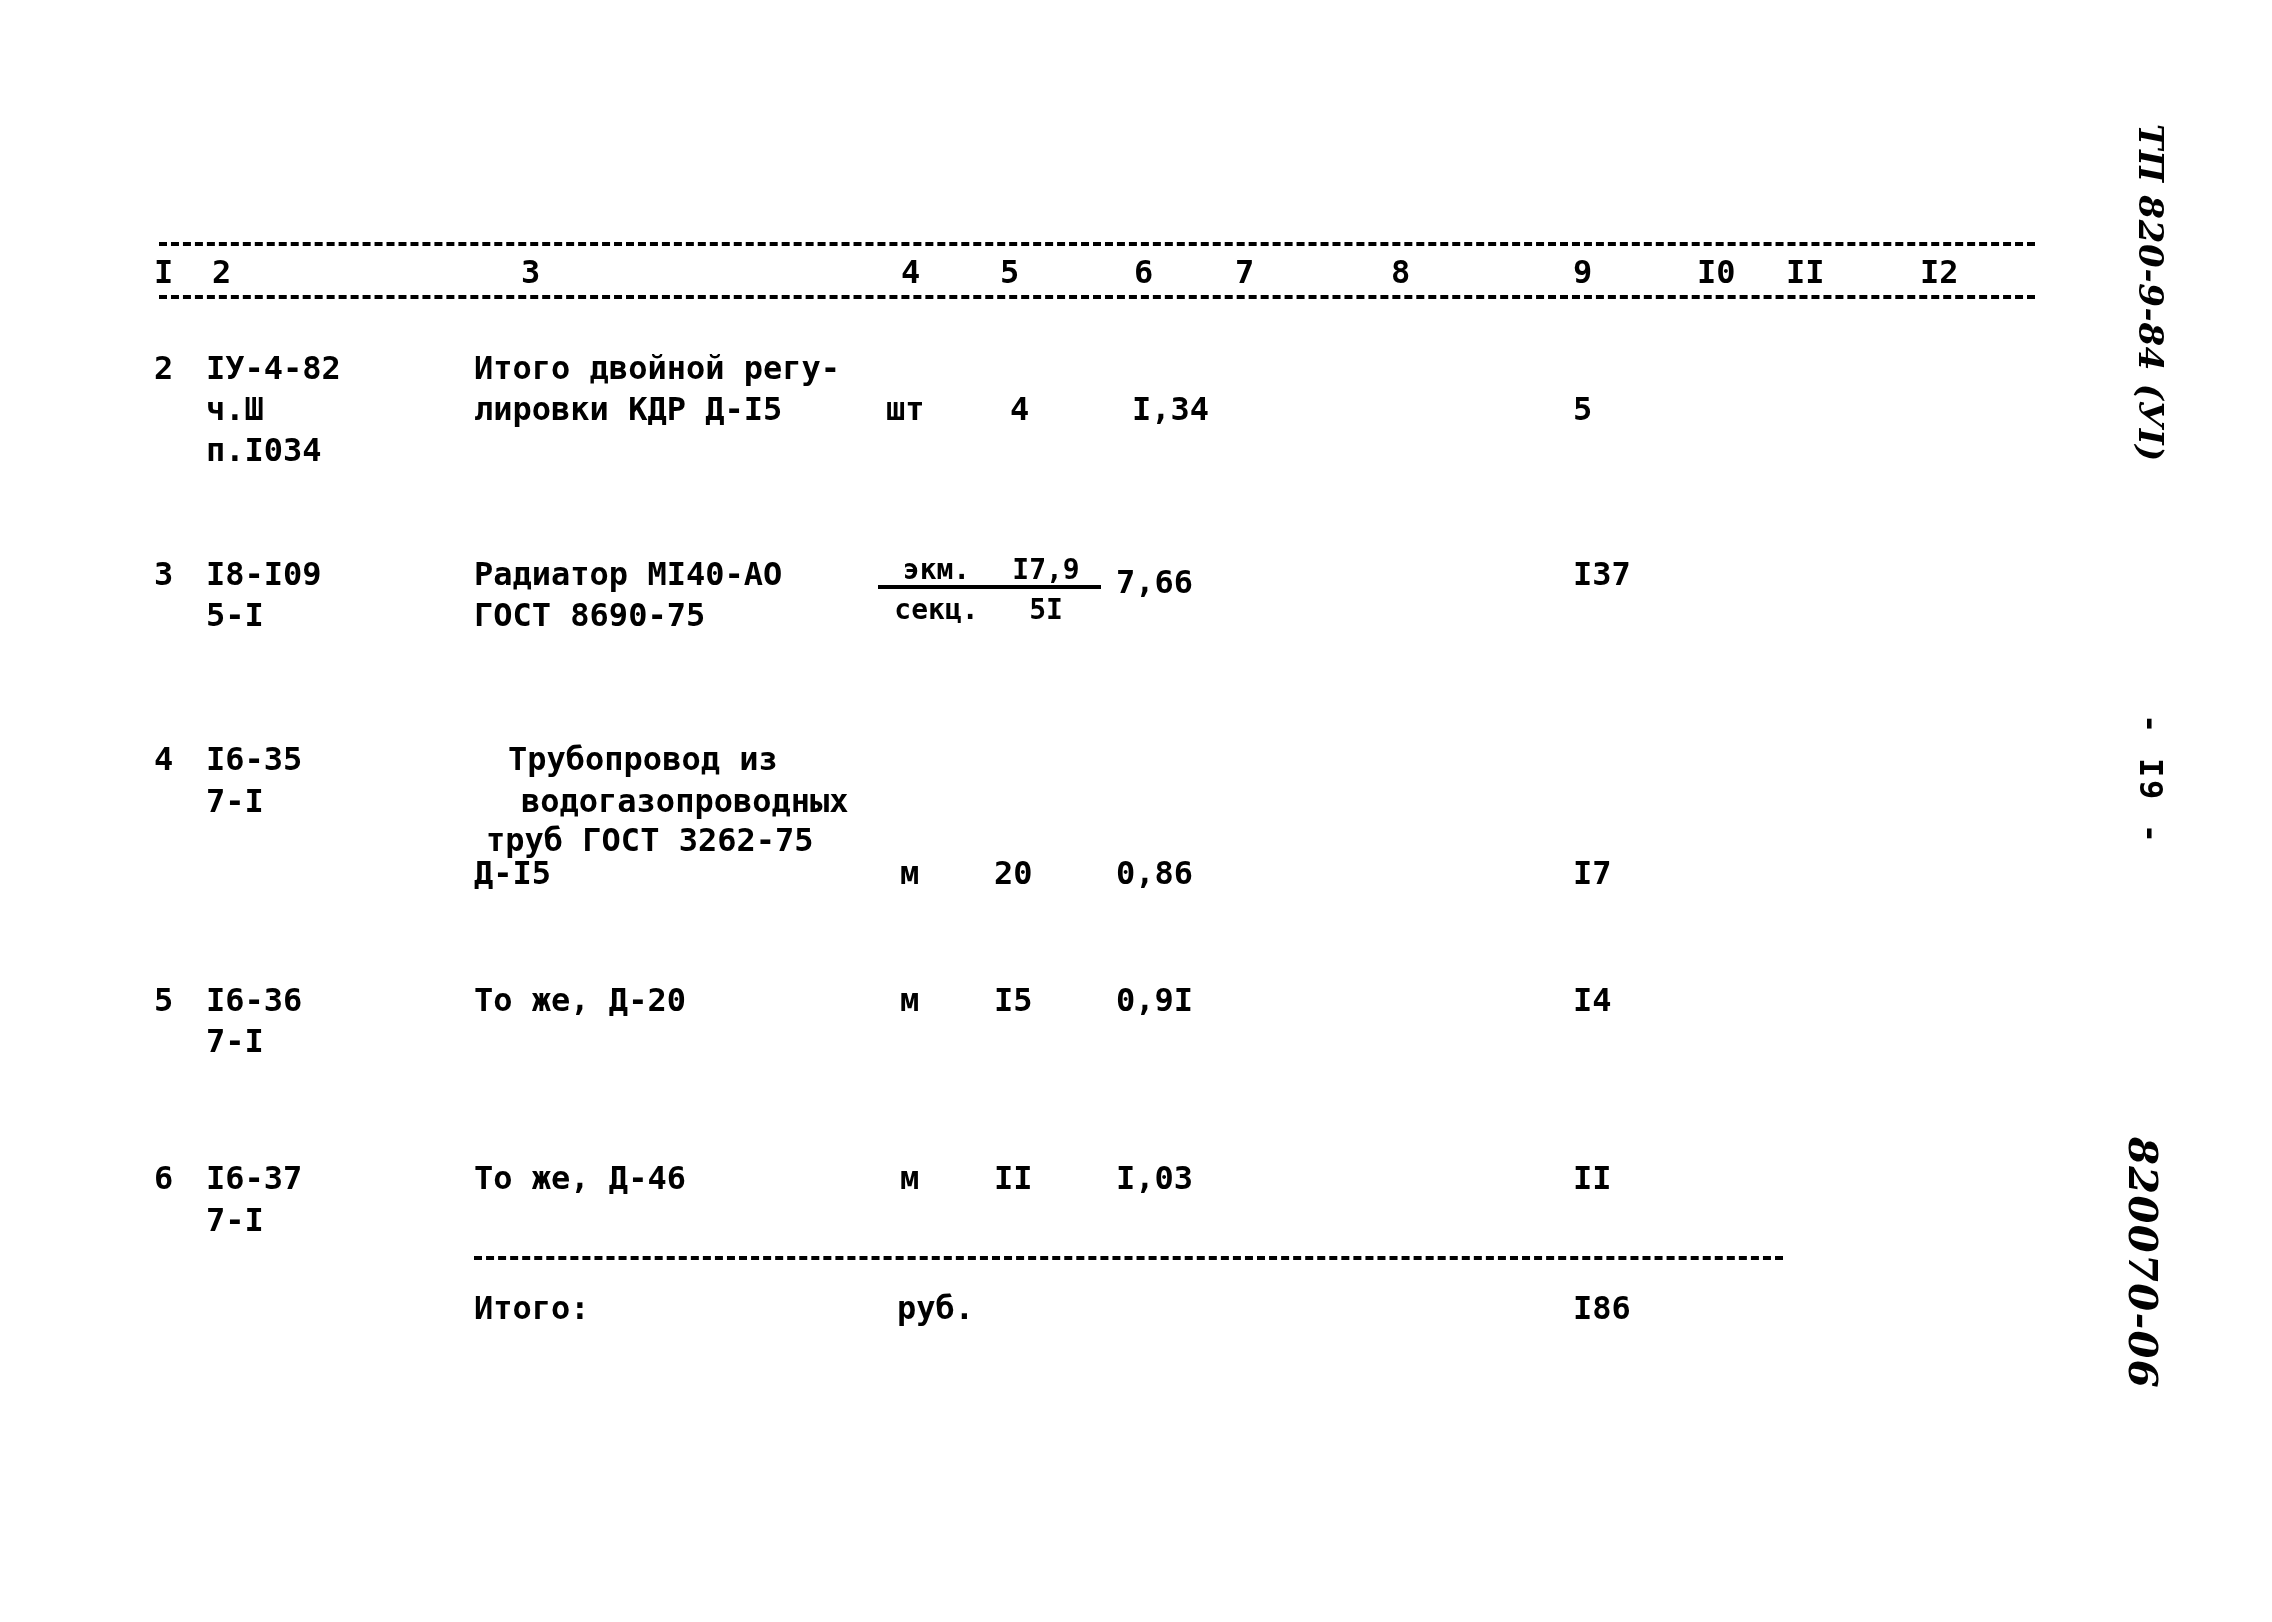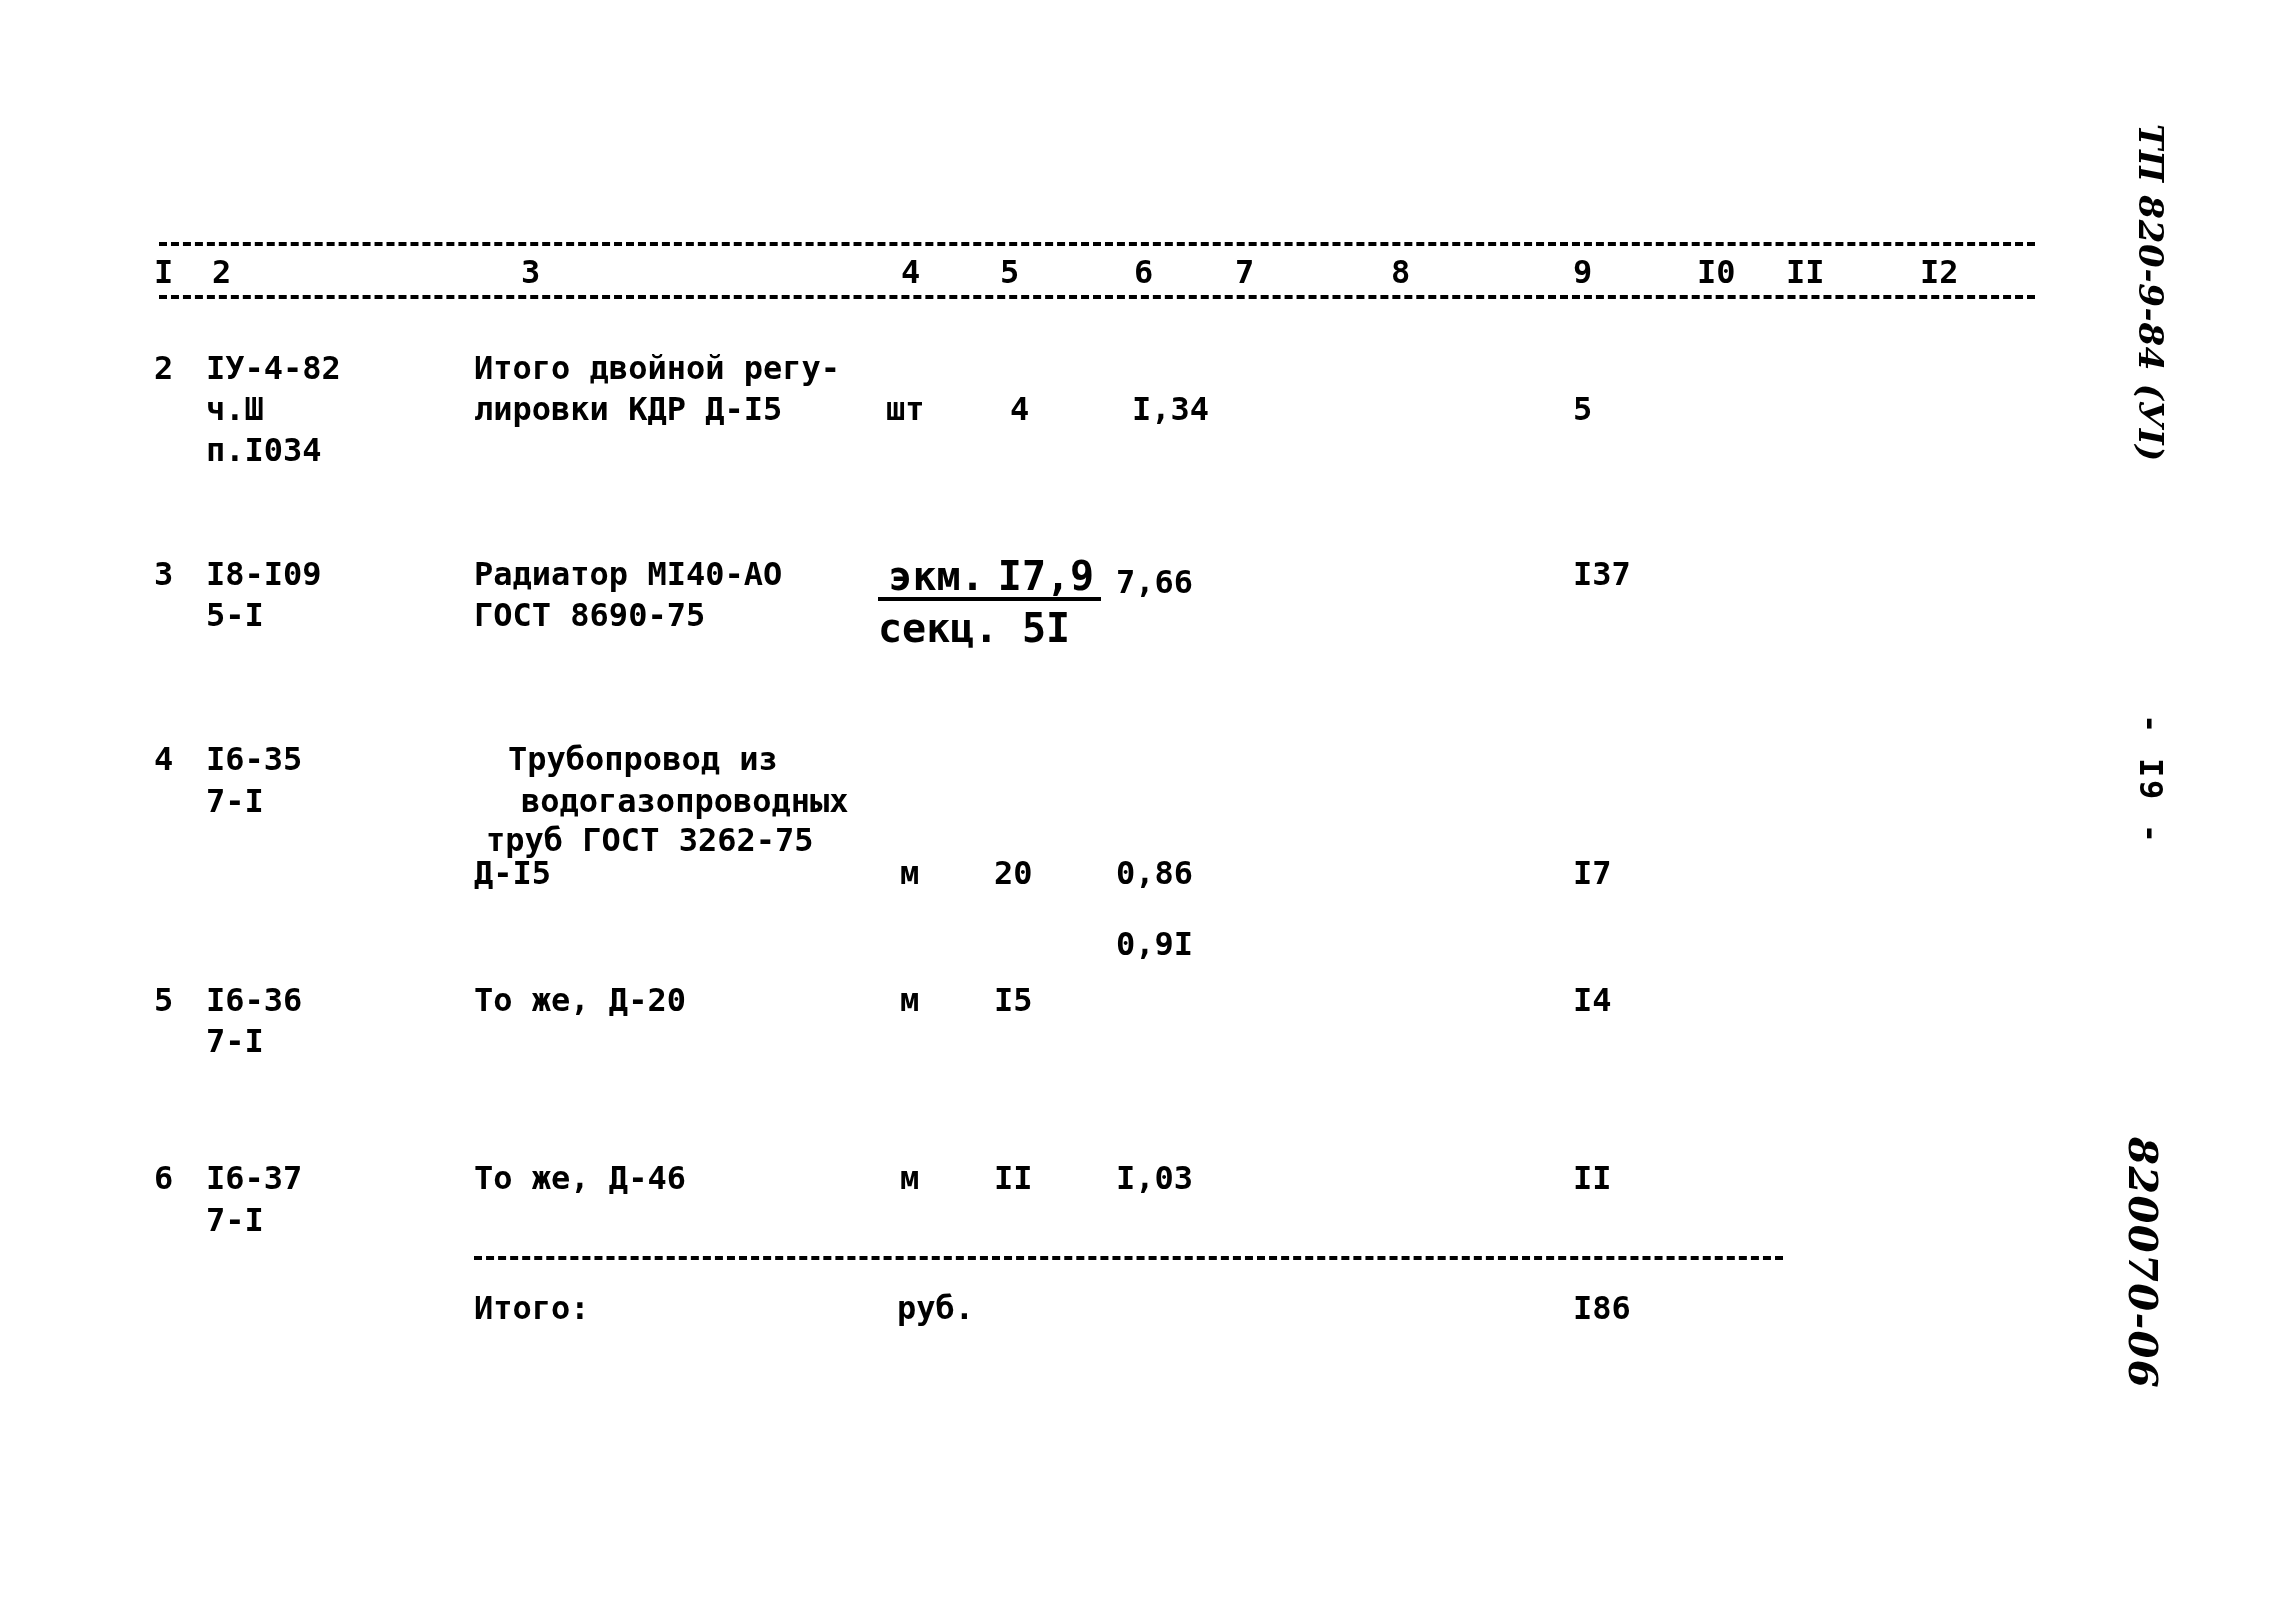--- a/index.html
+++ b/index.html
@@ -57,21 +57,21 @@
 
   .cell {
     font-size: 32px;
     font-weight: bold;
   }
 
   
   .frac {
     position: absolute;
     text-align: center;
-    font-size: 40px;
+    font-size: 28px;
     font-weight: bold;
     line-height: 1.0;
   }
   .frac .top {
     display: block;
     border-bottom: 4.1px solid #000000;
     padding-bottom: 1.4px;
   }
   .frac .bot {
     display: block;
@@ -187,21 +187,21 @@
     <div>
       <div class="tw cell" style="left:154px; top:984px;">5</div>
 
       <div class="tw cell" style="left:206px; top:984px;">I6-36</div>
       <div class="tw cell" style="left:206px; top:1025px;">7-I</div>
 
       <div class="tw cell" style="left:474px; top:984px;">То же, Д-20</div>
 
       <div class="tw cell" style="left:900px; top:984px;">м</div>
       <div class="tw cell" style="left:994px; top:984px;">I5</div>
-      <div class="tw cell" style="left:1116px; top:928px;">0,9I</div>
+      <div class="tw cell" style="left:1116px; top:984px;">0,9I</div>
       <div class="tw cell" style="left:1573px; top:984px;">I4</div>
     </div>
 
     <div>
       <div class="tw cell" style="left:154px; top:1162px;">6</div>
 
       <div class="tw cell" style="left:206px; top:1162px;">I6-37</div>
       <div class="tw cell" style="left:206px; top:1204px;">7-I</div>
 
       <div class="tw cell" style="left:474px; top:1162px;">То же, Д-46</div>

